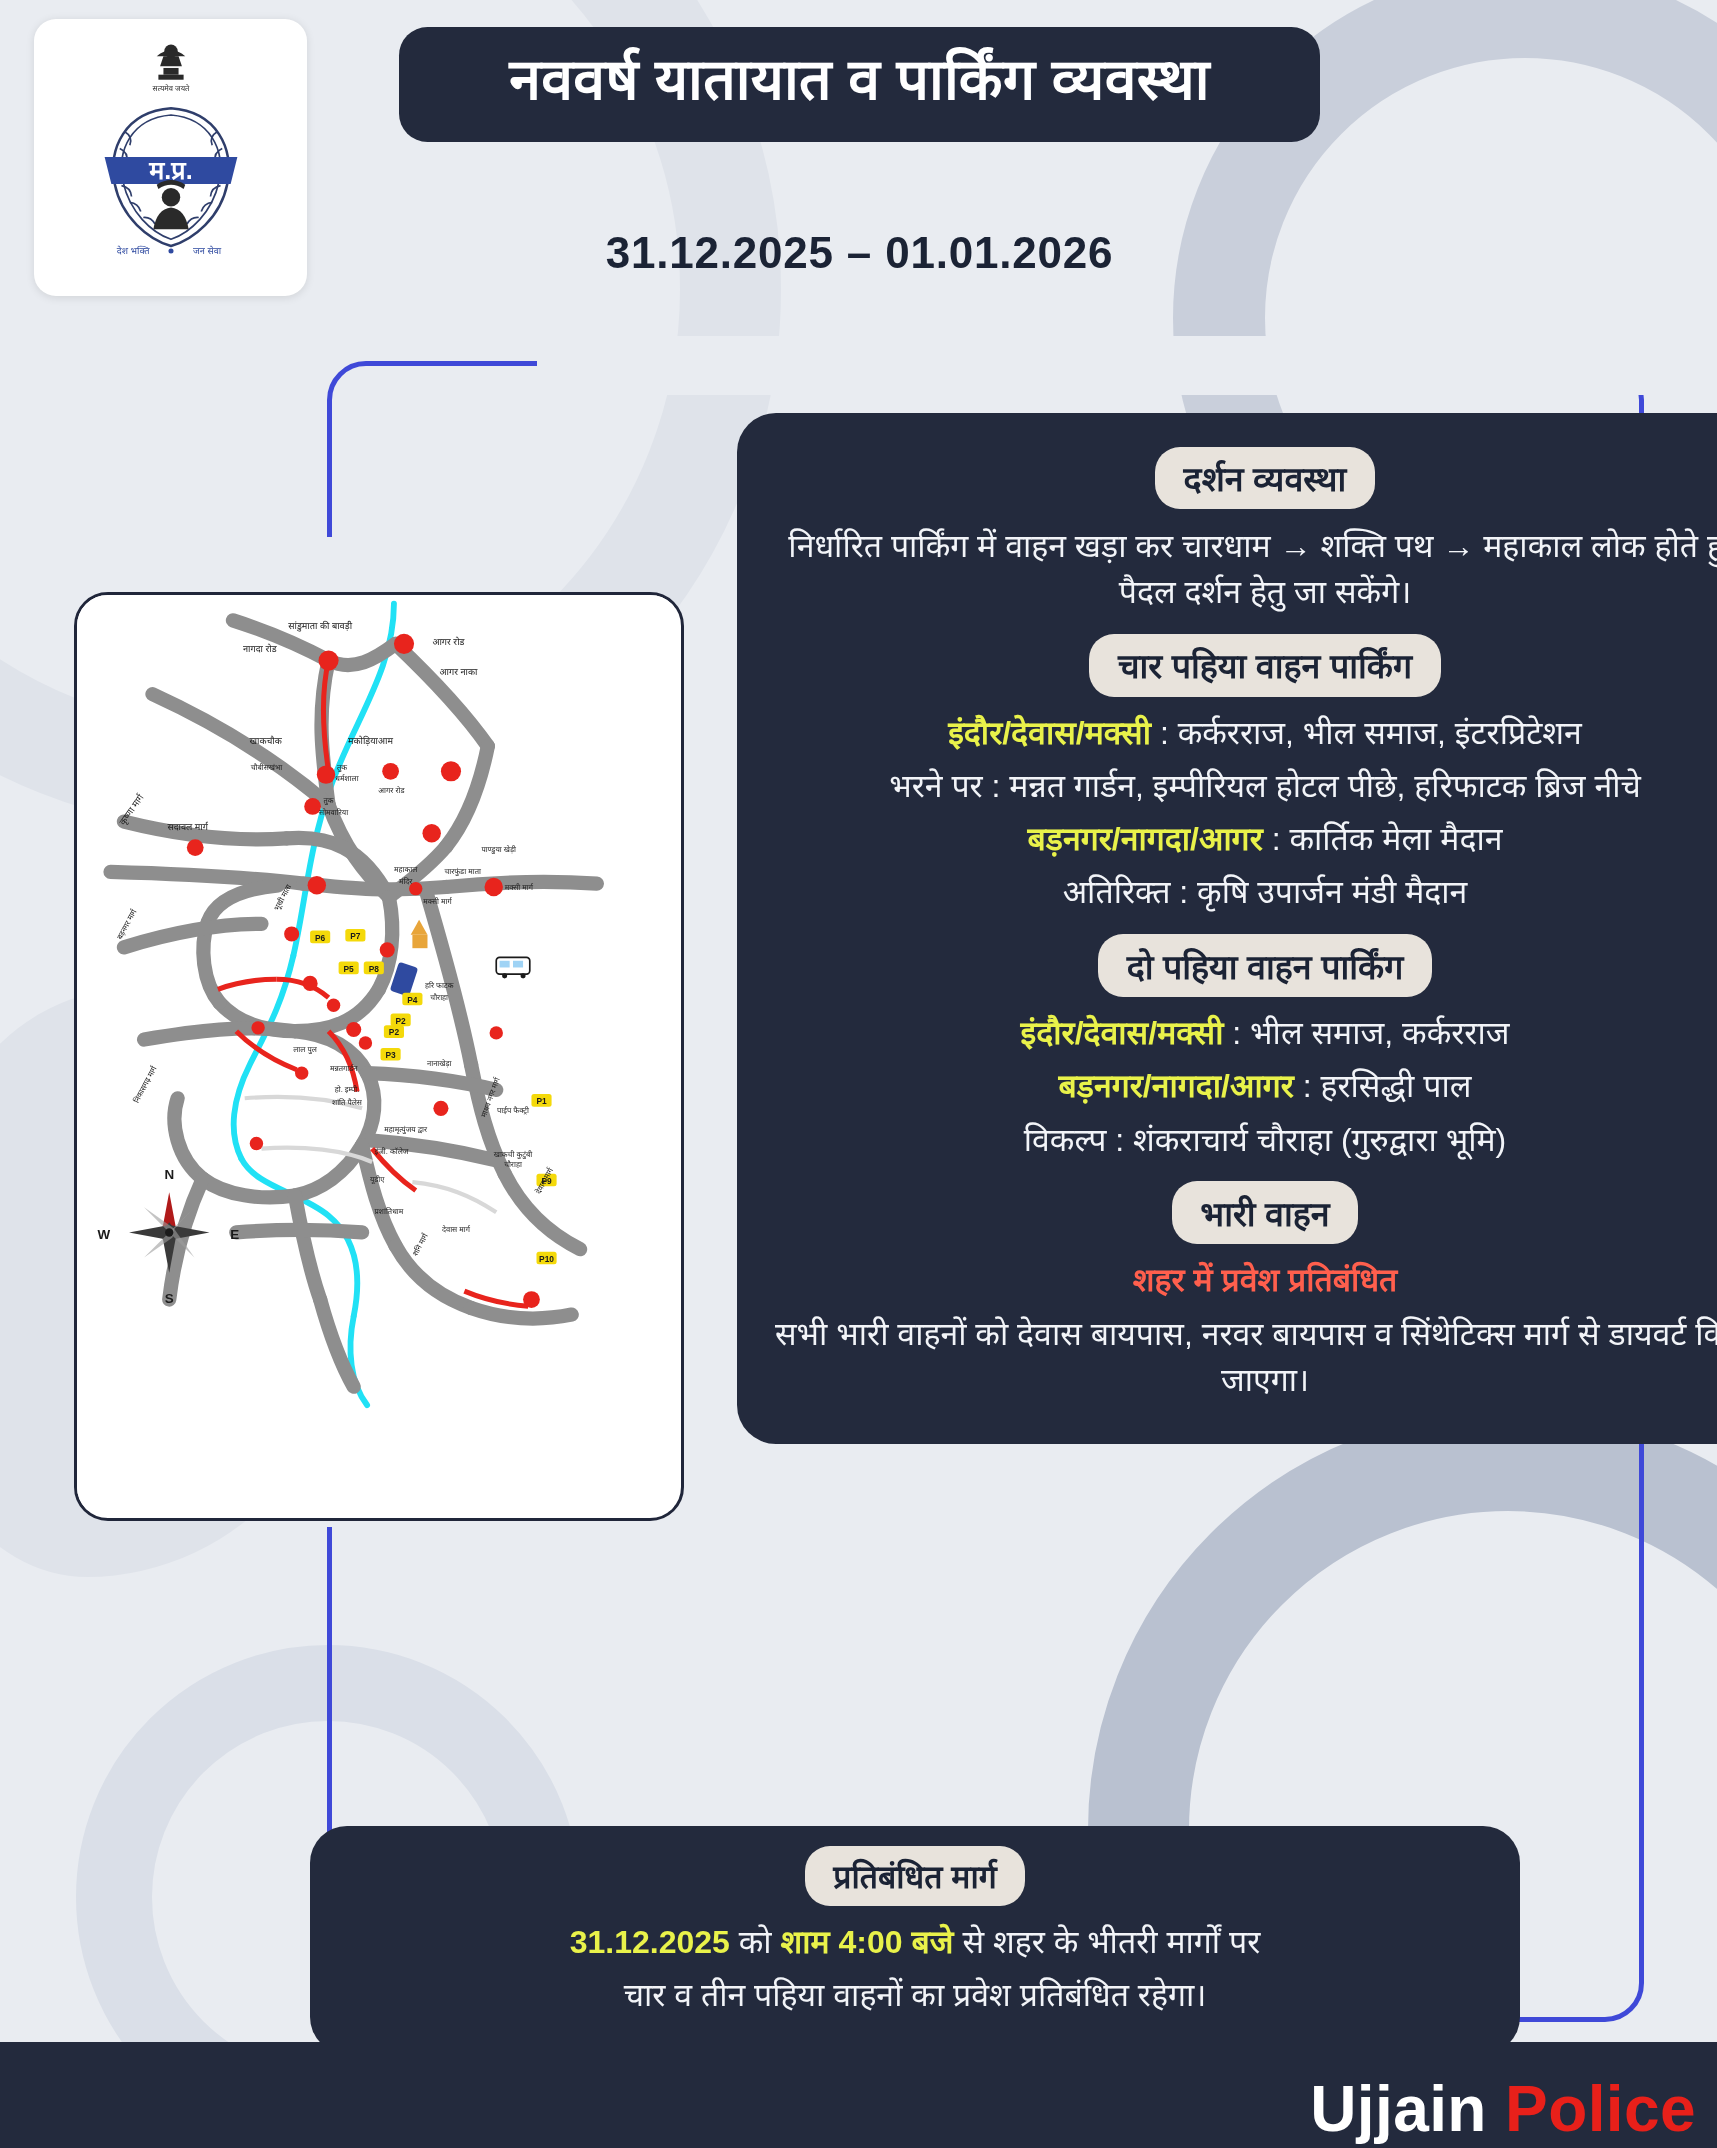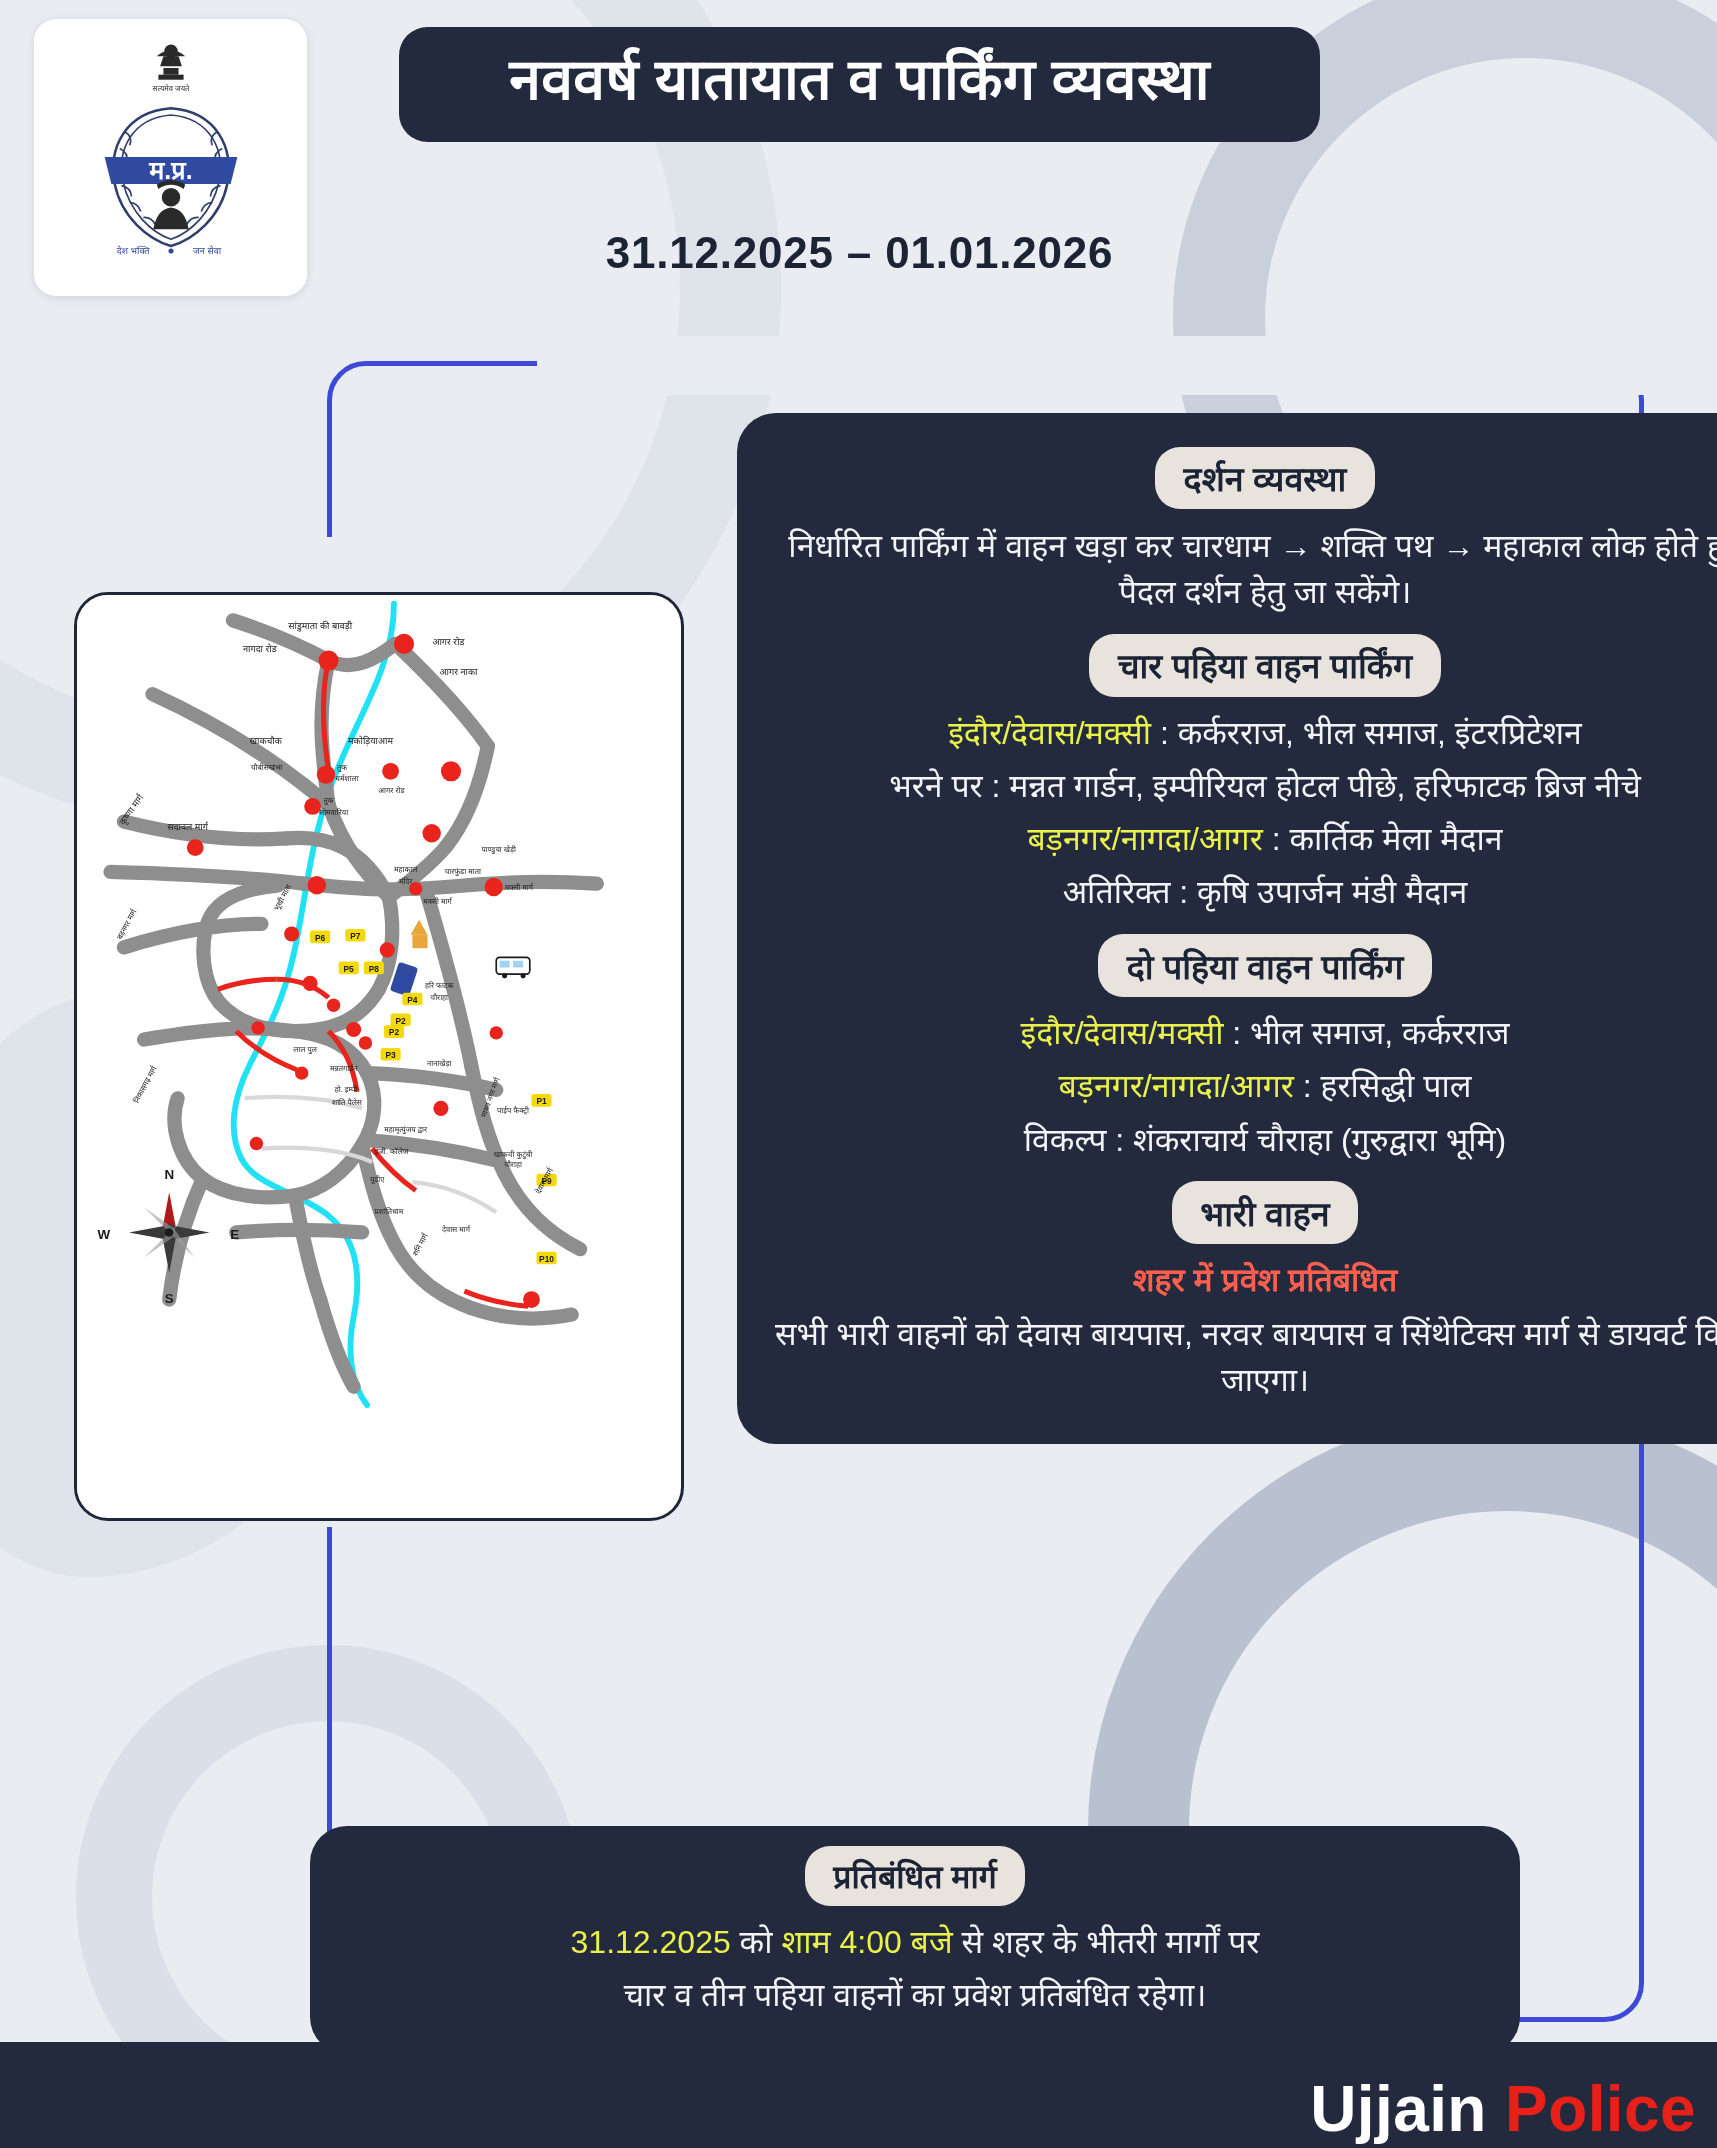--- a/index.html
+++ b/index.html
@@ -98,21 +98,21 @@
   }
   .pill{
     display:inline-block;background:#e8e3dc;color:#1b2335;
     font-size:34px;font-weight:bold;border-radius:25px;
     padding:8.4px 28.5px;margin:11.7px 0 10px 0;
   }
   .body-txt{
     font-size:32px;line-height:1.45;margin:3.4px 0 6.7px 0;color:#f2f4f8;
     font-weight:normal;
   }
-  .yellow{color:#e9f24a;font-weight:normal;}
+  .yellow{color:#e9f24a;font-weight:bold;}
   .cyan{color:#49e8ef;font-weight:bold;}
   .red{color:#ff5f4d;font-weight:bold;}
 
   
   .bottom-card{
     position:absolute;left:310px;top:1826px;width:1210px;
     background:#232a3d;border-radius:37px;
     padding:15px 25px 28.5px 25px;box-sizing:border-box;
     text-align:center;
   }

